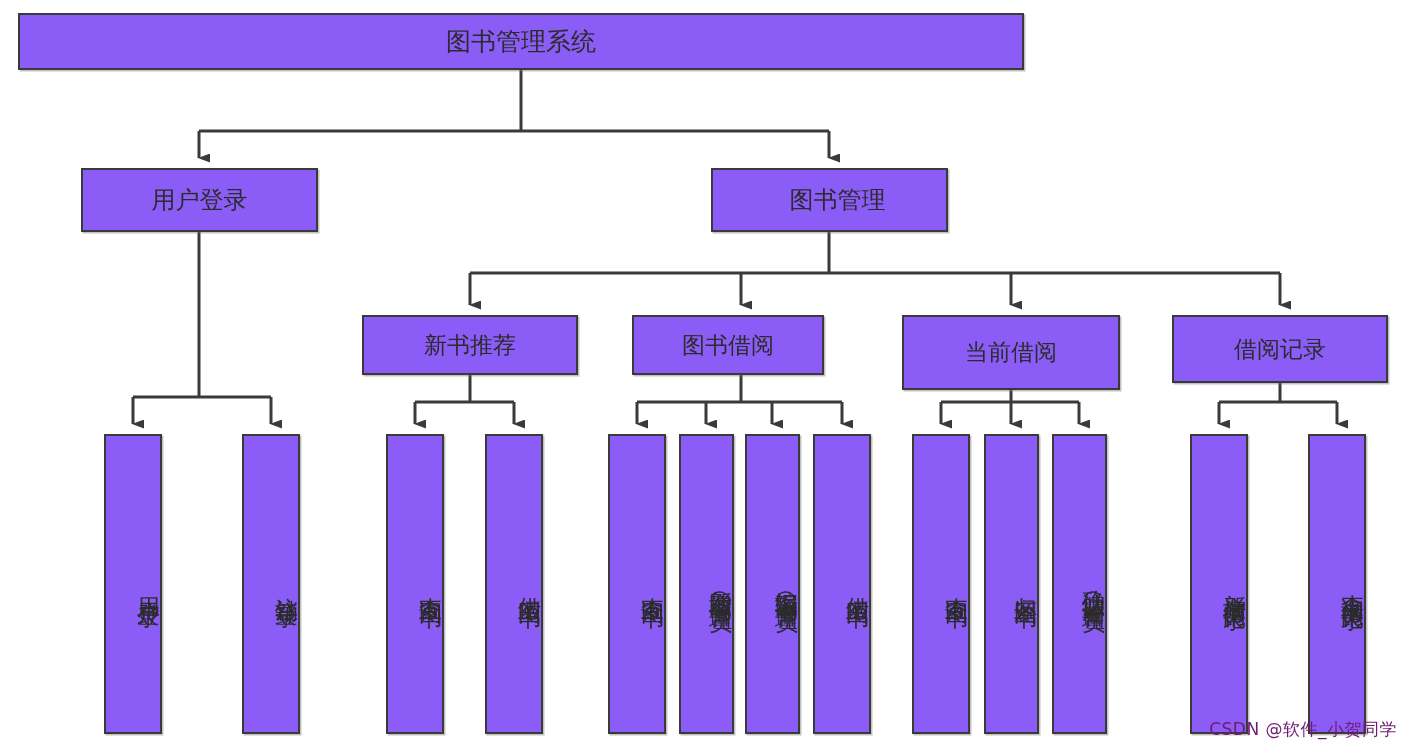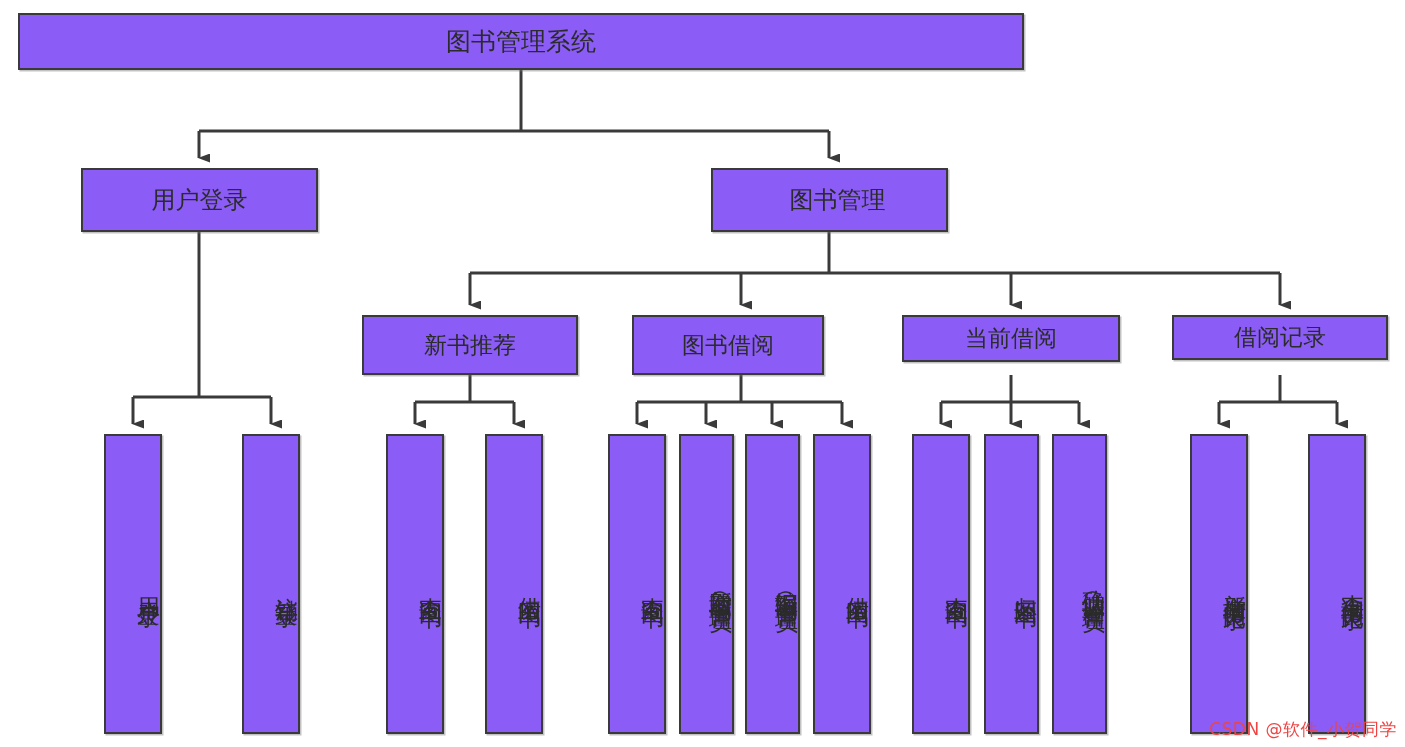--- a/index.html
+++ b/index.html
@@ -62,21 +62,21 @@
   .leaf-label {
     writing-mode: vertical-rl;
     text-orientation: upright;
     white-space: nowrap;
   }
   .watermark {
     position: absolute;
     right: 8px;
     bottom: 6px;
     font-size: 17px;
-    color: #ef4444;
+    color: #701a75;
     letter-spacing: 0.5px;
     white-space: nowrap;
   }
 </style>
 </head>
 <body>
 
 <div id="diagram">
 
   <svg id="edges" viewBox="0 0 1405 747" width="1405" height="747" xmlns="http://www.w3.org/2000/svg">
@@ -140,24 +140,24 @@
   <div class="node lvl1" style="left:711px; top:168px; width:237px; height:64px;padding-left:16px;">
     <span>图书管理</span>
   </div>
 
   <div class="node lvl2" style="left:362px; top:315px; width:216px; height:60px;">
     <span>新书推荐</span>
   </div>
   <div class="node lvl2" style="left:632px; top:315px; width:192px; height:60px;">
     <span>图书借阅</span>
   </div>
-  <div class="node lvl2" style="left:902px; top:315px; width:218px; height:47px;">
+  <div class="node lvl2" style="left:902px; top:315px; width:218px; height:75px;">
     <span>当前借阅</span>
   </div>
-  <div class="node lvl2" style="left:1172px; top:315px; width:216px; height:45px;">
+  <div class="node lvl2" style="left:1172px; top:315px; width:216px; height:68px;">
     <span>借阅记录</span>
   </div>
 
   <div class="node leaf" style="left:104px; top:434px; width:58px; height:300px;">
     <span class="leaf-label">用户登录</span>
   </div>
   <div class="node leaf" style="left:242px; top:434px; width:58px; height:300px;">
     <span class="leaf-label">注销登录</span>
   </div>
 

